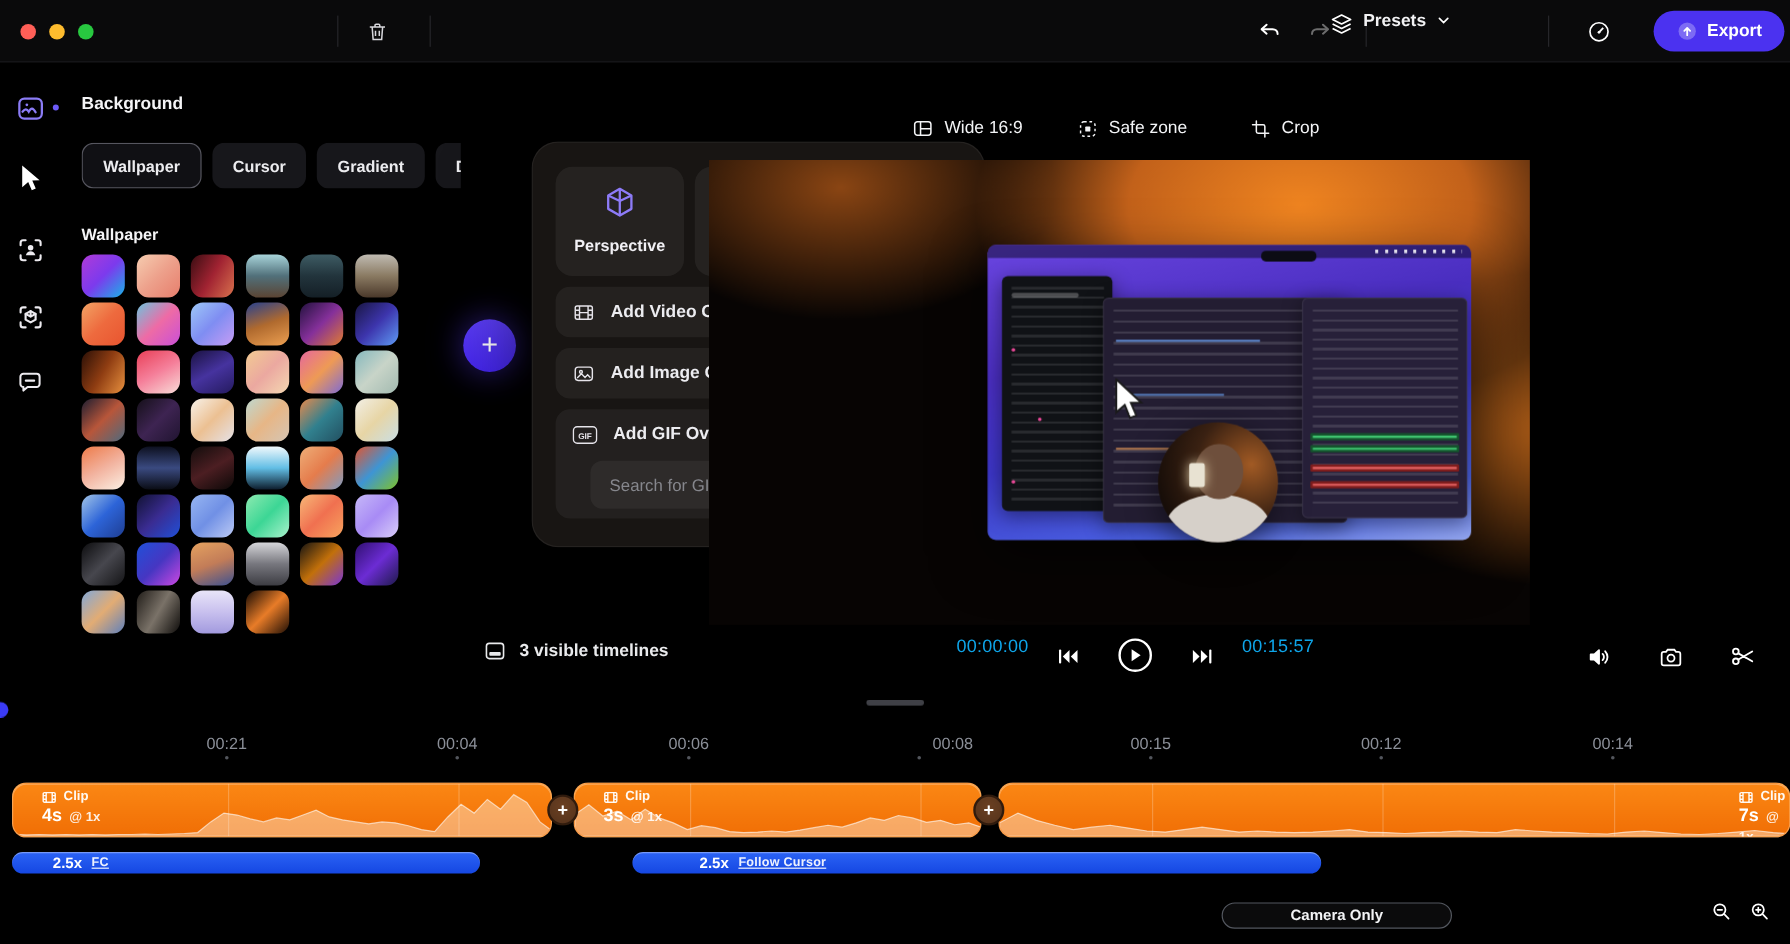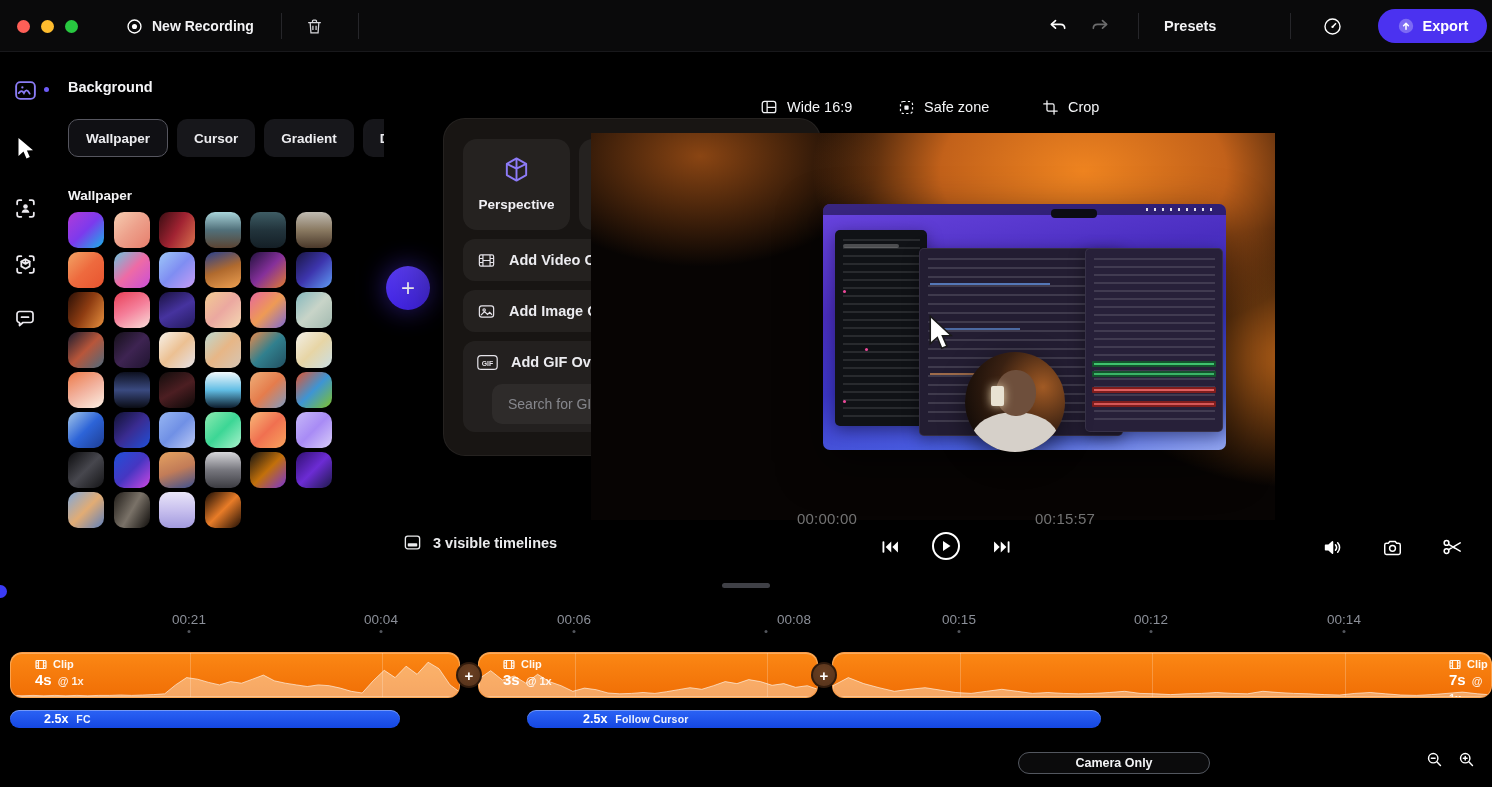--- a/index.html
+++ b/index.html
@@ -7,21 +7,21 @@
   .stage{position:relative;width:1492px;height:787px;background:#000;overflow:hidden;color:#fff;}
 
   
   .titlebar{position:absolute;left:0;top:0;width:1492px;height:52px;background:#0a0a0b;border-bottom:1px solid #18181b;}
   .tl{position:absolute;top:20px;width:13px;height:13px;border-radius:50%;}
   .vdiv{position:absolute;top:13px;width:1px;height:26px;background:#26262a;}
   .tb-text{position:absolute;top:0;height:52px;display:flex;align-items:center;gap:9px;color:#f2f2f4;font-size:14px;font-weight:600;}
   .doc-ext{color:#7f7f87;font-weight:500;}
   .icon-btn{position:absolute;top:10px;width:32px;height:32px;display:flex;align-items:center;justify-content:center;border-radius:8px;cursor:pointer;}
   .export-btn{position:absolute;left:1378px;top:9px;width:109px;height:34px;border-radius:17px;background:#4b32f0;display:flex;align-items:center;justify-content:center;gap:8px;font-size:14.5px;font-weight:700;color:#fff;cursor:pointer;}
-  .presets{position:absolute;left:1164px;top:10px;height:32px;display:flex;align-items:flex-start;gap:8px;color:#f2f2f4;font-size:14.5px;font-weight:600;cursor:pointer;flex-direction:column;}
+  .presets{position:absolute;left:1108px;top:10px;height:32px;display:flex;align-items:flex-start;gap:8px;color:#f2f2f4;font-size:14.5px;font-weight:600;cursor:pointer;}
 
   
   .rail-icon{position:absolute;left:12px;width:26px;height:26px;display:flex;align-items:center;justify-content:center;cursor:pointer;}
   .active-dot{position:absolute;left:44px;top:87px;width:5px;height:5px;border-radius:50%;background:#6d5bf7;}
 
   
   .panel-title{position:absolute;left:68px;top:79px;font-size:14.5px;font-weight:700;color:#f4f4f6;}
   .tabs{position:absolute;left:68px;top:119px;width:316px;height:38px;display:flex;gap:9px;overflow:hidden;}
   .tab{flex:none;height:38px;padding:0 17px;display:flex;align-items:center;border-radius:10px;background:#17171b;color:#ececef;font-size:13.5px;font-weight:600;cursor:pointer;white-space:nowrap;}
   .tab.active{background:#101014;border:1px solid #56565f;}
@@ -61,21 +61,21 @@
   .win-lines{position:absolute;inset:9px 7px 7px 8px;background:repeating-linear-gradient(180deg,rgba(255,255,255,0.13) 0 2px,transparent 2px 9px);}
   .diff{position:absolute;left:6px;right:6px;border-radius:1px;}
   .webcam{position:absolute;left:374px;top:219px;width:100px;height:100px;border-radius:50%;overflow:hidden;background:radial-gradient(circle at 78% 35%, #a15a24 0%, #3a2112 45%, #160d08 80%);box-shadow:0 8px 26px rgba(0,0,0,.5);}
   .torso{position:absolute;left:7px;bottom:-12px;width:86px;height:52px;border-radius:50% 50% 0 0;background:#d6d0c9;}
   .head{position:absolute;left:31px;top:18px;width:40px;height:46px;border-radius:48%;background:#6e4f3c;}
   .phone{position:absolute;left:26px;top:34px;width:13px;height:20px;border-radius:2px;background:#e8e2d2;box-shadow:0 0 10px rgba(255,240,200,.8);}
   .pv-cursor{position:absolute;left:337px;top:182px;}
 
   
   .transport-left{position:absolute;left:403px;top:533px;display:flex;align-items:center;gap:11px;color:#e9eaec;font-size:14.5px;font-weight:600;}
-  .time{position:absolute;top:510px;color:#737373;font-size:15px;font-weight:500;letter-spacing:.2px;}
+  .time{position:absolute;top:530px;color:#0ea5e9;font-size:15px;font-weight:500;letter-spacing:.2px;}
   .play-btn{position:absolute;left:932px;top:532px;width:28px;height:28px;border:2px solid #fff;border-radius:50%;display:flex;align-items:center;justify-content:center;cursor:pointer;}
   .t-icon{position:absolute;top:535px;cursor:pointer;display:flex;align-items:center;justify-content:center;width:24px;height:24px;}
 
   .drag-handle{position:absolute;left:722px;top:583px;width:48px;height:5px;border-radius:3px;background:#3f4046;cursor:pointer;}
   .playhead-dot{position:absolute;left:-6px;top:585px;width:13px;height:13px;border-radius:50%;background:#3b3bf5;}
 
   
   .ruler-label{position:absolute;top:612px;transform:translateX(-50%);color:#8b8f98;font-size:13.5px;font-weight:500;}
   .ruler-dot{position:absolute;top:630px;width:3px;height:3px;border-radius:50%;background:#53565d;transform:translateX(-50%);}
 
@@ -85,43 +85,36 @@
   .clip-label{position:absolute;top:5px;}
   .clip-head{display:flex;align-items:center;gap:6px;color:rgba(255,255,255,.95);font-size:11px;font-weight:600;}
   .clip-dur{margin-top:1px;color:#fff;font-size:15px;font-weight:700;}
   .clip-dur span{font-size:11px;font-weight:600;color:rgba(255,255,255,.88);margin-left:6px;}
   .clip-grid{position:absolute;top:0;bottom:0;width:1px;background:rgba(255,255,255,.22);}
   .gap-plus{position:absolute;top:662px;width:26px;height:26px;border-radius:50%;background:radial-gradient(circle at 50% 38%,#6b4022,#46281402 140%),#4a2c18;border:2px solid rgba(25,12,4,.65);display:flex;align-items:center;justify-content:center;color:#fff;font-size:15px;font-weight:600;cursor:pointer;z-index:3;}
 
   
   .ztrack{position:absolute;top:710px;height:18px;border-radius:9px;background:linear-gradient(180deg,#2b63f5,#1547e2);box-shadow:inset 0 1px 0 rgba(255,255,255,.35);display:flex;align-items:center;cursor:pointer;}
   .ztrack b{font-size:12.5px;font-weight:700;color:#fff;}
-  .ztrack span{font-size:10.5px;font-weight:600;color:rgba(255,255,255,.92);margin-left:8px;letter-spacing:.2px;}
+  .ztrack span{font-size:10.5px;font-weight:600;color:rgba(255,255,255,.92);margin-left:8px;letter-spacing:.2px;text-decoration:underline;}
 
   
   .camera-only{position:absolute;left:1018px;top:752px;width:192px;height:22px;border:1px solid #53575f;border-radius:12px;background:rgba(18,18,20,.6);display:flex;align-items:center;justify-content:center;font-size:12.5px;font-weight:600;color:#f3f4f6;cursor:pointer;}
   .zoom-ico{position:absolute;top:749px;width:20px;height:20px;display:flex;align-items:center;justify-content:center;cursor:pointer;}
 </style>
 </head>
 <body>
 
 <div class="stage">
 
   <div class="titlebar">
     <div class="tl" style="left:17px;background:#ff5f57"></div>
     <div class="tl" style="left:41px;background:#febc2e"></div>
     <div class="tl" style="left:65px;background:#28c840"></div>
 
-    <div class="tb-text" style="left:126px;">
-      <svg width="17" height="17" viewBox="0 0 20 20" fill="none" stroke="#fff" stroke-width="1.6">
-          <circle cx="10" cy="10" r="7.6"></circle>
-          <circle cx="10" cy="10" r="3" fill="#fff" stroke="none"></circle>
-        </svg>
-      <span>New Recording</span>
-    </div>
 
     <div class="vdiv" style="left:281px"></div>
 
     <div class="icon-btn" style="left:298px">
       <svg width="19" height="19" viewBox="0 0 24 24" fill="none" stroke="#d7d7dc" stroke-width="1.6">
           <path d="M4 7h16M9.5 7V5.2c0-.7.5-1.2 1.2-1.2h2.6c.7 0 1.2.5 1.2 1.2V7M6.5 7l1 13h9l1-13M10 11v5.5M14 11v5.5"></path>
         </svg>
     </div>
 
     <div class="vdiv" style="left:358px"></div>

